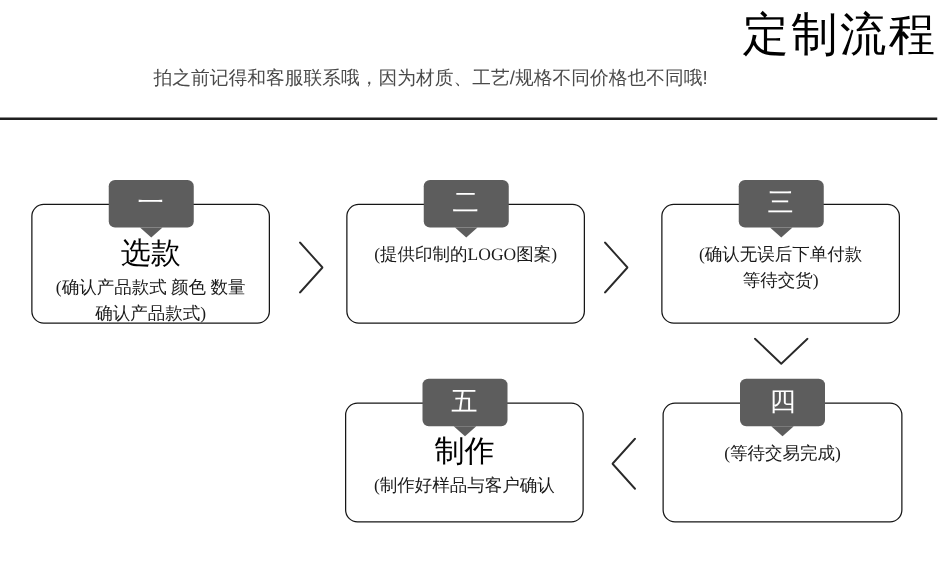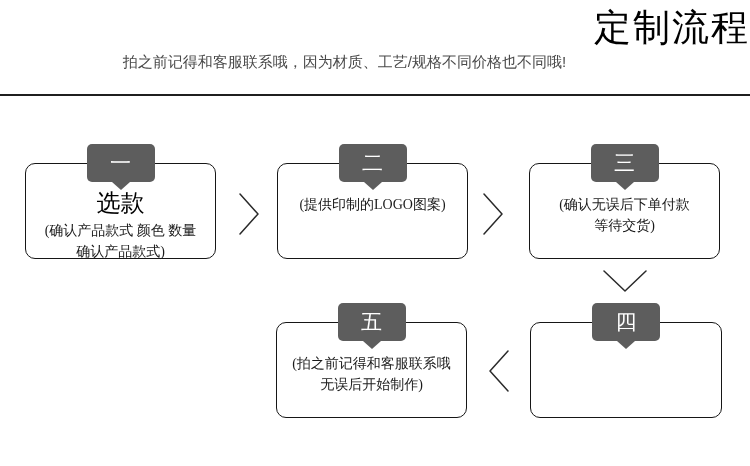--- a/index.html
+++ b/index.html
@@ -148,31 +148,35 @@
   <div class="arrow arrow-3">
     <svg width="44" height="23" viewBox="0 0 44 23">
       <polyline points="1,1 22,21 43,1" fill="none" stroke="var(--arrow)" stroke-width="1.5" stroke-linecap="round" stroke-linejoin="round"></polyline>
     </svg>
   </div>
 
   <div class="step step4">
     <div class="ribbon">
       <span>四</span>
     </div>
+    <div class="step-desc">
+      <div>(等待交易完成)</div>
+      <div></div>
+    </div>
   </div>
 
   <div class="arrow arrow-4">
     <svg width="20" height="42" viewBox="0 0 20 42">
       <polyline points="19,1 1,21 19,41" fill="none" stroke="var(--arrow)" stroke-width="1.5" stroke-linecap="round" stroke-linejoin="round"></polyline>
     </svg>
   </div>
 
   <div class="step step5">
     <div class="ribbon">
       <span>五</span>
     </div>
+    <div class="step-title">制作</div>
     <div class="step-desc">
-      <div>(拍之前记得和客服联系哦</div>
-      <div>无误后开始制作)</div>
+      <div>(制作好样品与客户确认</div>
     </div>
   </div>
 
 </div>
 
 </body></html>

